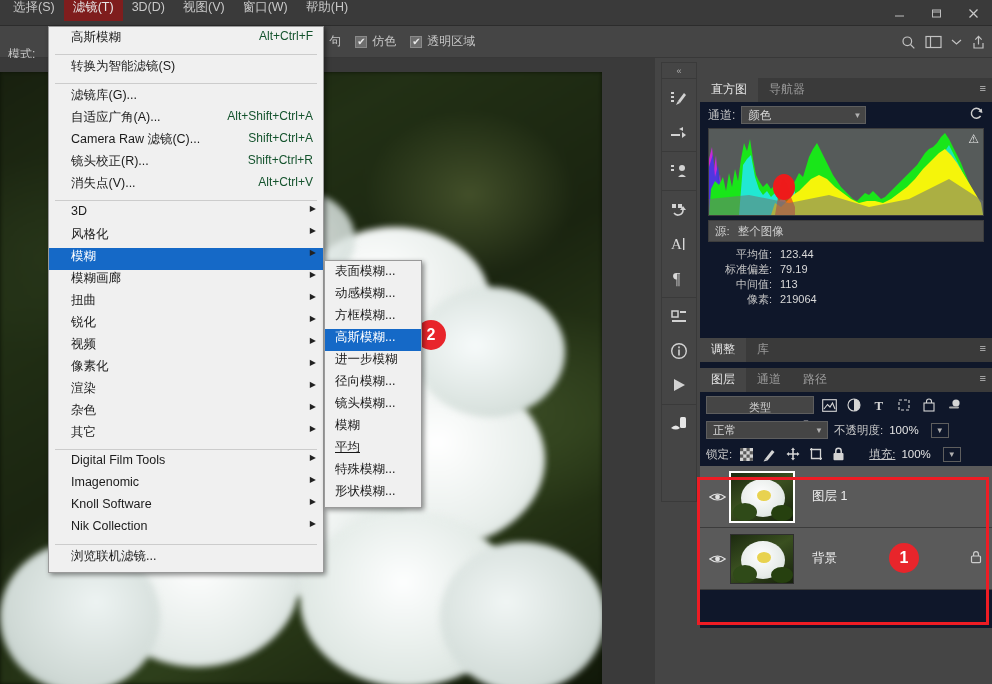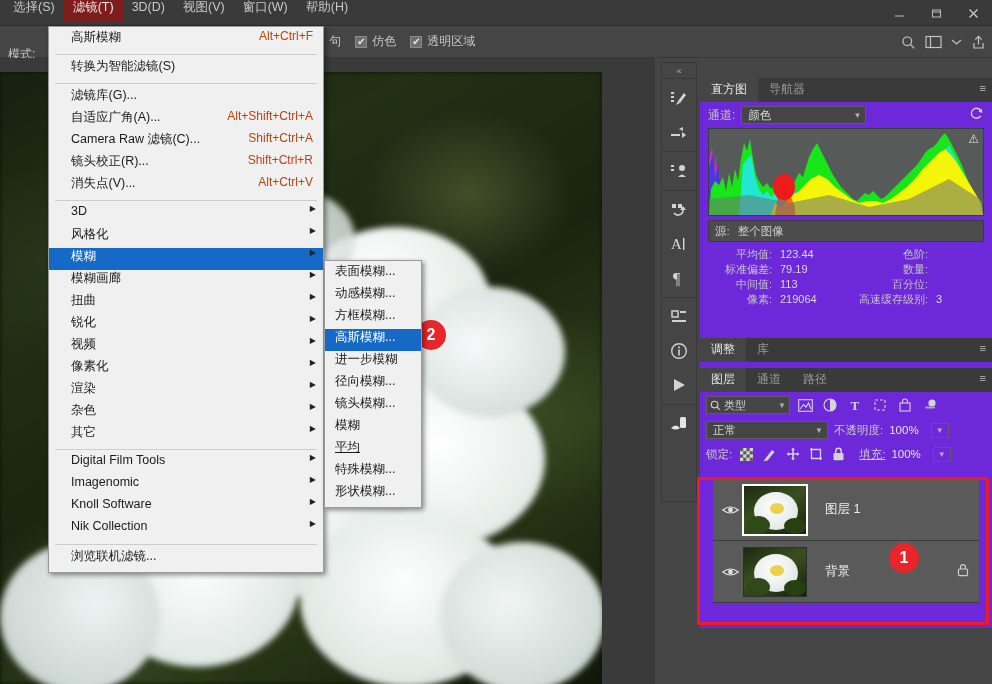--- a/index.html
+++ b/index.html
@@ -52,21 +52,21 @@
   
   .dock { position:absolute; left:661px; top:62px; width:36px; height:440px;
     background:#454545; border:1px solid #3a3a3a; }
   .dock-collapse { height:15px; display:flex; align-items:center; justify-content:center;
     color:#b0b0b0; font-size:9px; }
   .dock-grp { border-top:1px solid #3a3a3a; padding:2px 0; }
   .dock-btn { width:34px; height:34px; display:flex; align-items:center; justify-content:center;
     color:#d2d2d2; }
 
   
-  .rpanel { position:absolute; left:700px; width:292px; background:#6d28d9; }
+  .rpanel { position:absolute; left:700px; width:292px; background:#0f172a; }
 
   .ptabs { display:flex; height:24px; background:#3a3a3a; align-items:flex-end; position:relative; }
   .ptab { font-size:12px; color:#9a9a9a; padding:4px 11px 5px; height:24px; line-height:15px; }
   .ptab.sel { background:#454545; color:#e4e4e4; }
   .pmenu { position:absolute; right:6px; top:5px; color:#c0c0c0; font-size:11px; line-height:11px; }
 
   .hist-row { display:flex; align-items:center; height:26px; padding:0 8px; gap:6px; font-size:12px; color:#c6c6c6; }
   .sel-box { background:#454545; border:1px solid #5e5e5e; height:18px; display:flex; align-items:center;
     justify-content:space-between; padding:0 4px 0 6px; color:#d6d6d6; font-size:11.5px; }
   .caret { font-size:8px; color:#b0b0b0; margin-left:6px; }
@@ -78,50 +78,50 @@
 
   .stats { display:flex; font-size:11px; color:#c9c9c9; padding:3px 10px 6px; }
   .stats .col { flex:1; }
   .strow { display:flex; line-height:15px; }
   .stlab { width:62px; text-align:right; color:#c4c4c4; }
   .stval { margin-left:8px; color:#d9d9d9; }
   .src-row { display:flex; align-items:center; height:22px; margin:4px 8px 2px;
     background:#4c4c4c; border:1px solid #3d3d3d; padding:0 6px; font-size:11.5px; color:#cdcdcd; gap:8px; }
 
   .lay-tools { display:flex; align-items:center; height:26px; padding:0 6px; gap:5px; }
-  .filter-box { width:84px; height:18px; background:#454545; border:1px solid #5e5e5e;
-    display:flex; align-items:center; padding:0 3px; color:#d2d2d2; font-size:11px; gap:3px; }
+  .filter-box { width:108px; height:18px; background:#454545; border:1px solid #5e5e5e;
+    display:flex; align-items:center; padding:0 3px; color:#d2d2d2; font-size:11px; gap:3px;flex-direction:column; }
   .ftool { width:20px; height:20px; display:flex; align-items:center; justify-content:center; color:#d5d5d5; }
 
   .blend-row { display:flex; align-items:center; height:24px; padding:0 6px; gap:6px; font-size:11.5px; color:#c8c8c8; }
   .lock-row { display:flex; align-items:center; height:24px; padding:0 6px; gap:6px; font-size:11.5px; color:#c8c8c8; }
   .lockic { width:17px; height:17px; display:flex; align-items:center; justify-content:center; color:#d4d4d4; }
 
-  .layers-wrap { position:relative; margin:13px; }
+  .layers-wrap { position:relative; margin:0; }
   .layer { display:flex; align-items:center; height:62px; border-bottom:1px solid #3c3c3c;
     background:#5a5a5a; padding-left:4px; }
   .eye { width:26px; display:flex; align-items:center; justify-content:center; color:#e0e0e0; }
   .thumb { width:64px; height:50px; border:1px solid #2e2e2e; overflow:hidden; position:relative;
     background:#16210c; flex:none; }
   .thumb.selected { outline:2px solid #ffffff; outline-offset:-1px; border-color:#fff; }
   .lname { margin-left:18px; color:#ededed; font-size:12.5px; }
   .locklayer { margin-left:auto; margin-right:10px; color:#cdcdcd; }
 
   .redbox { position:absolute; border:3px solid #ed1c24; pointer-events:none; }
   .badge { position:absolute; width:30px; height:30px; border-radius:50%; background:#e8252b;
     color:#fff; font-size:16px; font-weight:bold; display:flex; align-items:center; justify-content:center;
     font-family:"Liberation Sans",sans-serif; }
 
   
   .dd { position:absolute; background:#f0f0f0; border:1px solid #9a9a9a;
     box-shadow:2px 2px 5px rgba(0,0,0,.45); z-index:20; padding:2px 0; }
   .dd-item { display:flex; height:22px; padding:0 10px 0 22px;
     color:#1a1a1a; font-size:12.5px; white-space:nowrap; position:relative; }
   .dd-item.hl { background:#1569c7; color:#fff; }
-  .dd-item .sc { margin-left:auto; padding-left:28px; color:#c2410c; font-size:12px; }
+  .dd-item .sc { margin-left:auto; padding-left:28px; color:#14532d; font-size:12px; }
   .dd-item .arr { position:absolute; right:7px; font-size:8px; color:#222; }
   .dd-sep { height:1px; background:#cccccc; margin:3px 6px; }
 </style>
 </head>
 <body>
 
 <div id="app">
 
   <div class="titlebar">
     <div class="winbtns">
@@ -358,38 +358,20 @@
           </div>
         <div class="strow">
             <span class="stlab">中间值:</span>
             <span class="stval">113</span>
           </div>
         <div class="strow">
             <span class="stlab">像素:</span>
             <span class="stval">219064</span>
           </div>
       </div>
-      <div class="col">
-        <div class="strow">
-            <span class="stlab" style="width:82px;">色阶:</span>
-            <span class="stval"></span>
-          </div>
-        <div class="strow">
-            <span class="stlab" style="width:82px;">数量:</span>
-            <span class="stval"></span>
-          </div>
-        <div class="strow">
-            <span class="stlab" style="width:82px;">百分位:</span>
-            <span class="stval"></span>
-          </div>
-        <div class="strow">
-            <span class="stlab" style="width:82px;">高速缓存级别:</span>
-            <span class="stval">3</span>
-          </div>
-      </div>
     </div>
   </div>
 
   <div class="rpanel" style="top:338px;height:30px;">
     <div class="ptabs">
       <div class="ptab sel">调整</div>
       <div class="ptab">库</div>
       <div class="pmenu">≡</div>
     </div>
   </div>
@@ -488,21 +470,21 @@
             <path d="M2.5 1 V11.5 H13" fill="none" stroke="#d4d4d4" stroke-width="1.3"></path>
             <path d="M1 2.5 H11.5 V13" fill="none" stroke="#d4d4d4" stroke-width="1.3"></path>
           </svg>
       </div>
       <div class="lockic">
         <svg width="13" height="14" viewBox="0 0 13 14">
             <rect x="1.5" y="6" width="10" height="7.2" rx="1" fill="#d4d4d4"></rect>
             <path d="M3.8 6 V4 A2.7 2.7 0 0 1 9.2 4 V6" fill="none" stroke="#d4d4d4" stroke-width="1.5"></path>
           </svg>
       </div>
-      <span style="margin-left:6px;text-decoration:underline;">填充:</span>
+      <span style="margin-left:16px;text-decoration:underline;">填充:</span>
       <span style="color:#e3e3e3;">100%</span>
       <span class="caret" style="border:1px solid #5e5e5e;padding:2px 4px;">▼</span>
     </div>
 
     <div class="layers-wrap">
 
       <div class="layer">
         <div class="eye">
           <svg width="17" height="12" viewBox="0 0 17 12">
               <path d="M0.8 6 Q8.5 0 16.2 6 Q8.5 12 0.8 6 Z" fill="none" stroke="#e0e0e0" stroke-width="1.2"></path>

